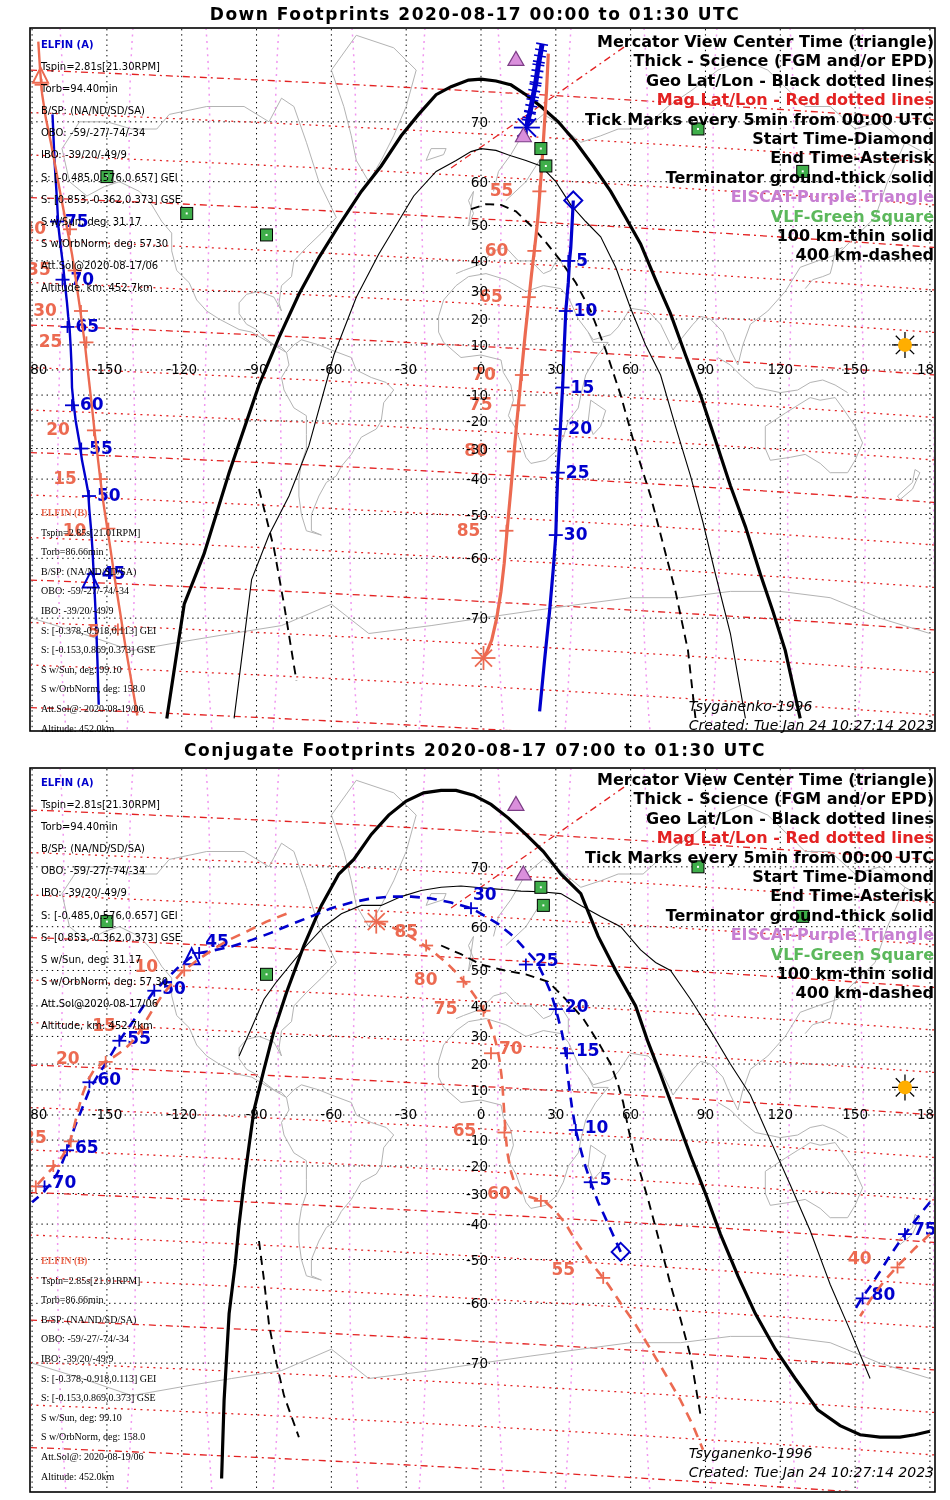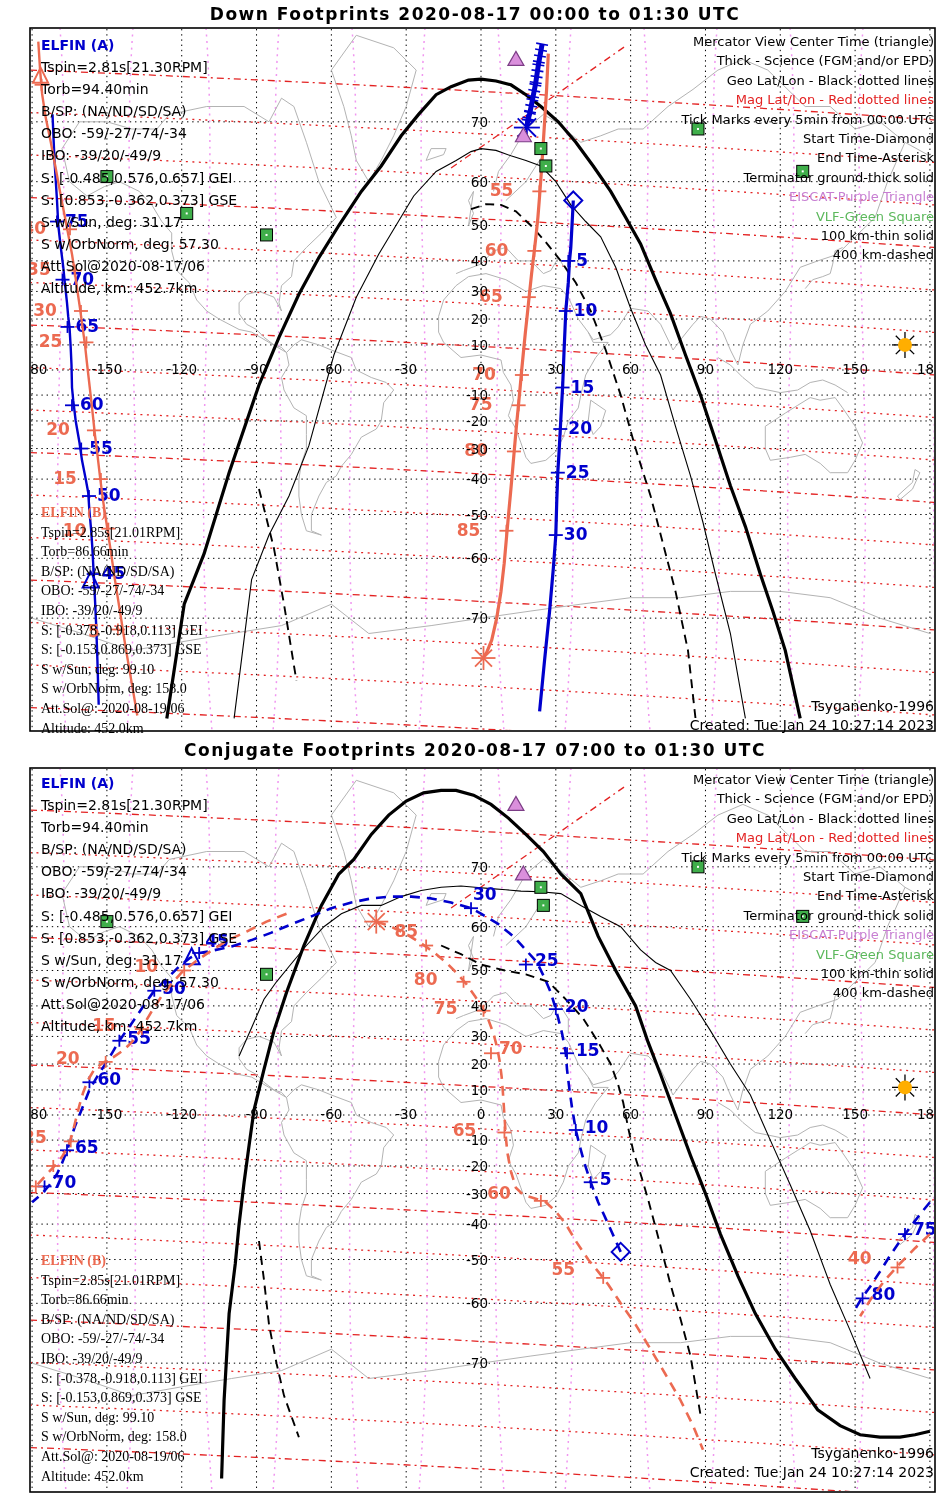--- a/index.html
+++ b/index.html
@@ -1,24 +1,24 @@
 <!DOCTYPE html>
 <html><head>
 <meta charset="utf-8">
 <style>
   html,body{margin:0;padding:0;background:#ffffff;}
   body{width:950px;height:1500px;position:relative;overflow:hidden;
        font-family:"DejaVu Sans",sans-serif;color:#000;}
   svg{position:absolute;left:0;top:0;}
   .panel-title{position:absolute;width:100%;text-align:center;font-size:17px;
        font-weight:bold;letter-spacing:1.5px;}
-  .info-block{position:absolute;left:41px;font-size:14px;white-space:pre;}
+  .info-block{position:absolute;left:41px;font-size:10px;white-space:pre;}
   .info-block .t{font-weight:bold;}
-  .legend-block{position:absolute;right:16px;text-align:right;font-size:13px;line-height:19.4px;}
-  .credits{position:absolute;right:16px;text-align:right;font-size:14px;line-height:18.5px;}
+  .legend-block{position:absolute;right:16px;text-align:right;font-size:16px;line-height:19.4px;font-weight:bold;}
+  .credits{position:absolute;right:16px;text-align:left;font-size:14px;line-height:18.5px;font-style:italic;}
   .lh22 div{line-height:22.1px;}
   .lh19 div{line-height:19.6px;font-family:Liberation Serif, serif;}
 </style>
 </head>
 <body>
 
 <svg id="map-down" width="950" height="750">
     <defs>
       <clipPath id="clip0">
         <rect x="31" y="29" width="903" height="701"></rect>

